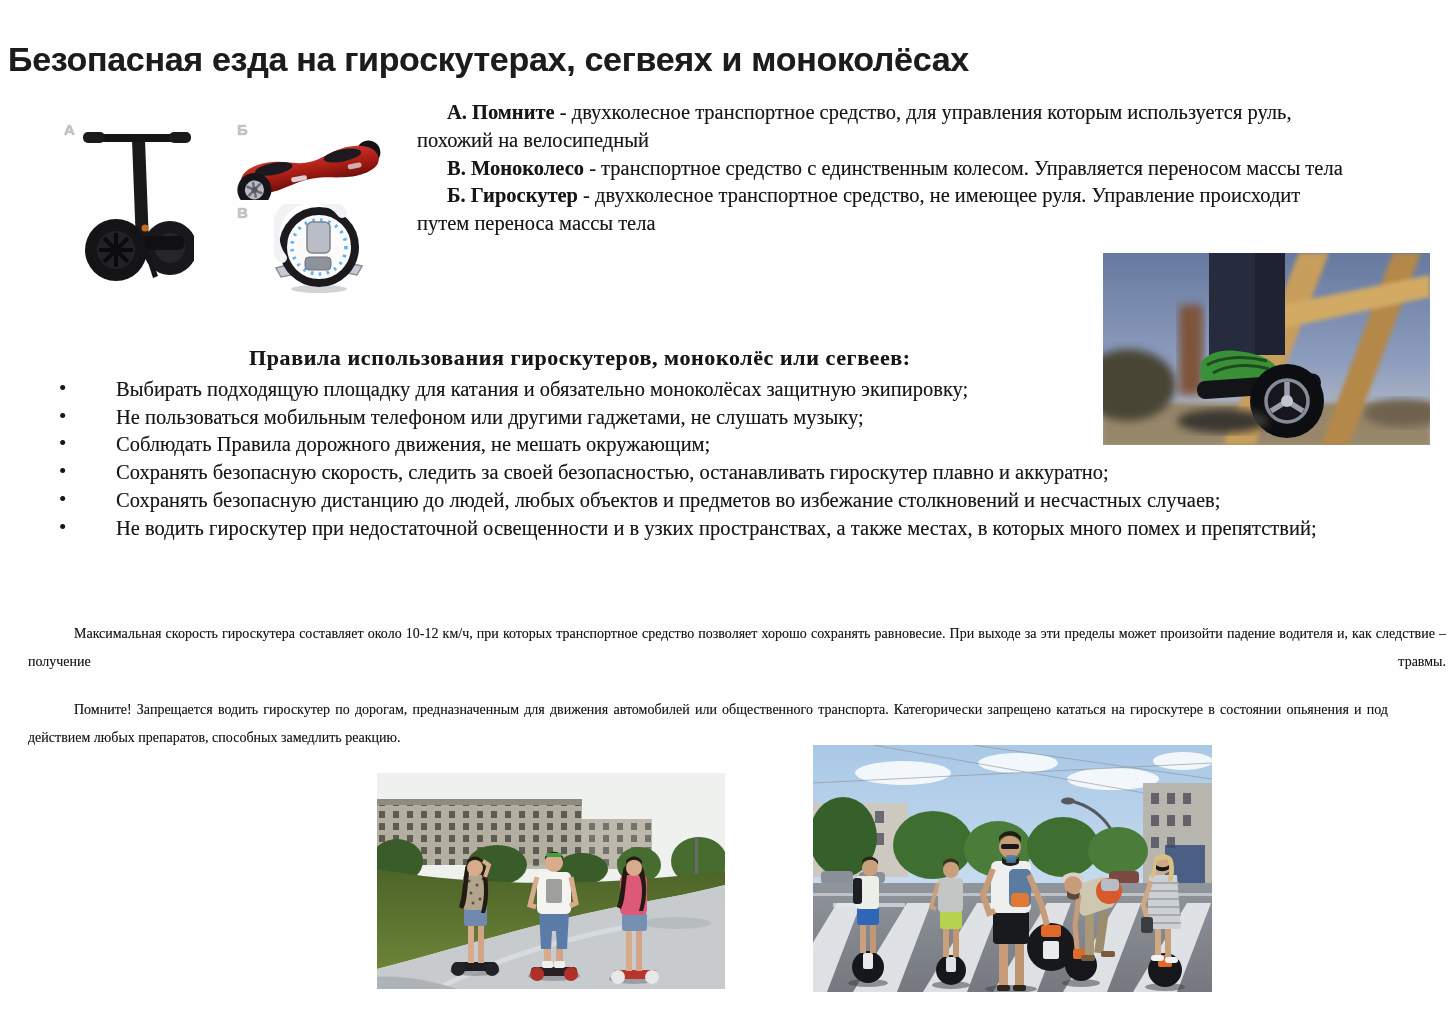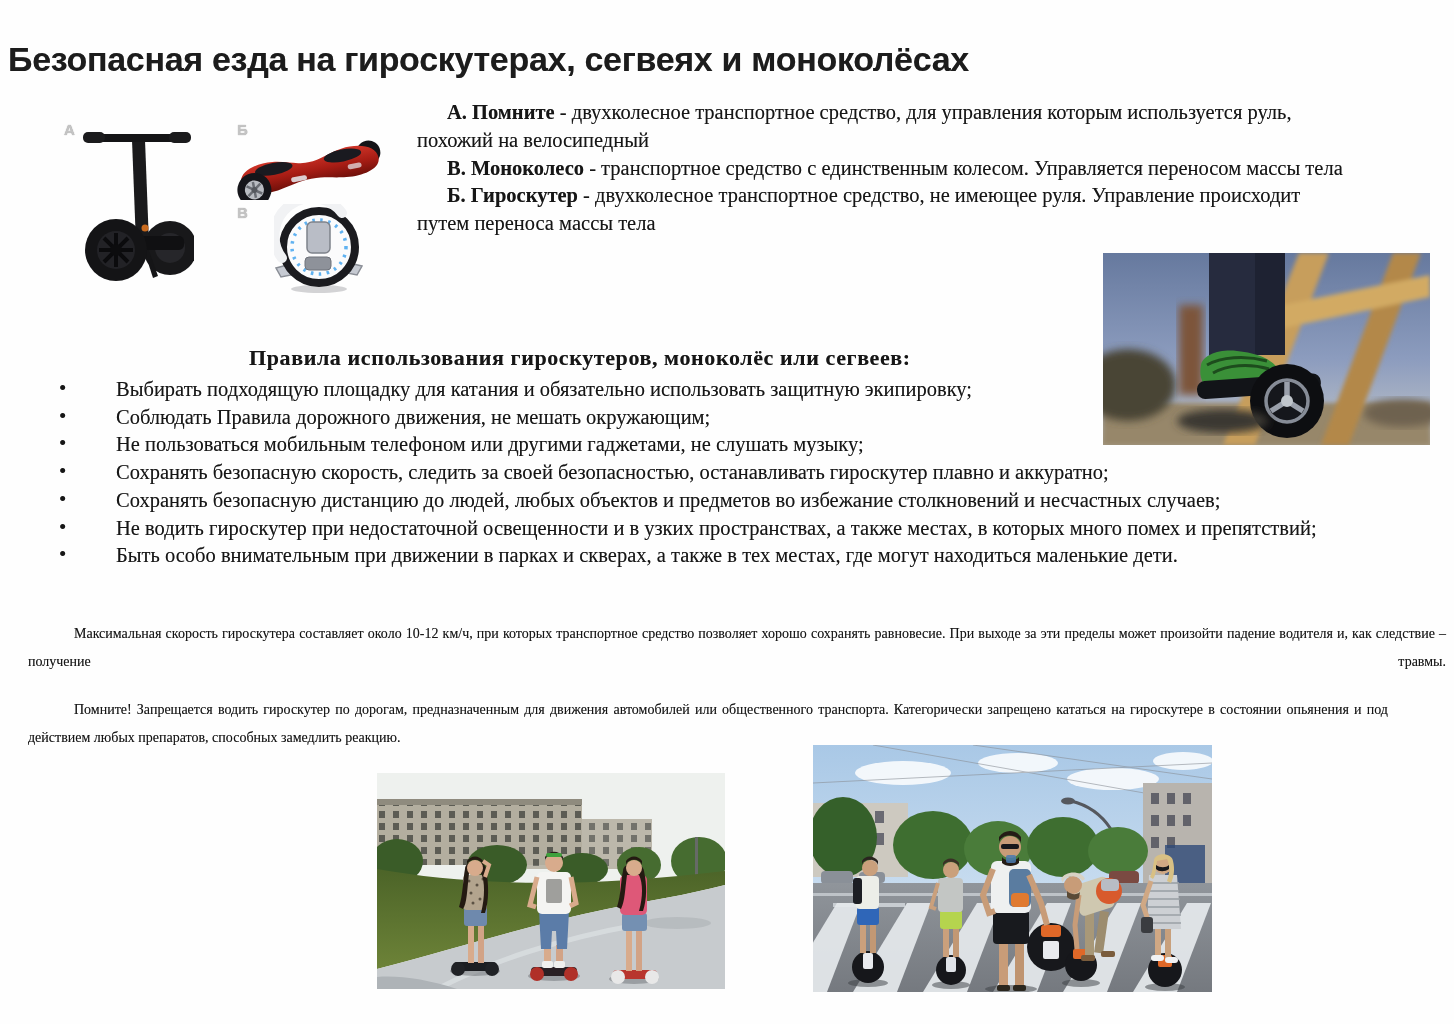--- a/index.html
+++ b/index.html
@@ -162,27 +162,26 @@
         <line x1="184" y1="148" x2="200" y2="158"></line>
       </g>
       <circle cx="184" cy="148" r="6" fill="#c0c6cc"></circle>
       <ellipse cx="120" cy="168" rx="46" ry="12" fill="#3a3830" filter="url(#b4)"></ellipse>
     </svg>
   </div>
 
   <h2 class="rules-heading">Правила использования гироскутеров, моноколёс или сегвеев:</h2>
 
   <div class="rules">
-    <div class="bullet">Выбирать подходящую площадку для катания и обязательно использовать защитную экипировку;</div>
+    <div class="bullet">Выбирать подходящую площадку для катания и обязательно моноколёсах защитную экипировку;</div>
+    <div class="bullet">Не пользоваться мобильным телефоном или другими гаджетами, не слушать музыку;</div>
     <div class="bullet">Соблюдать Правила дорожного движения, не мешать окружающим;</div>
-    <div class="bullet">Не пользоваться мобильным телефоном или другими гаджетами, не слушать музыку;</div>
     <div class="bullet">Сохранять безопасную скорость, следить за своей безопасностью, останавливать гироскутер плавно и аккуратно;</div>
     <div class="bullet">Сохранять безопасную дистанцию до людей, любых объектов и предметов во избежание столкновений и несчастных случаев;</div>
     <div class="bullet rule-wide">Не водить гироскутер при недостаточной освещенности и в узких пространствах, а также местах, в которых много помех и препятствий;</div>
-    <div class="bullet">Быть особо внимательным при движении в парках и скверах, а также в тех местах, где могут находиться маленькие дети.</div>
   </div>
 
   <p class="para speed">Максимальная скорость гироскутера составляет около 10-12 км/ч, при которых транспортное средство позволяет хорошо сохранять равновесие. При выходе за эти пределы может произойти падение водителя и, как следствие – получение травмы.</p>
   <p class="para warning">Помните! Запрещается водить гироскутер по дорогам, предназначенным для движения автомобилей или общественного транспорта. Категорически запрещено кататься на гироскутере в состоянии опьянения и под действием любых препаратов, способных замедлить реакцию.</p>
 
   <div class="photo" style="left:377px;top:773px;">
     <svg width="348" height="216" viewBox="0 0 348 216">
       <defs>
         <linearGradient id="pgrass" x1="0" y1="0" x2="0" y2="1">
           <stop offset="0" stop-color="#4c6428"></stop>

